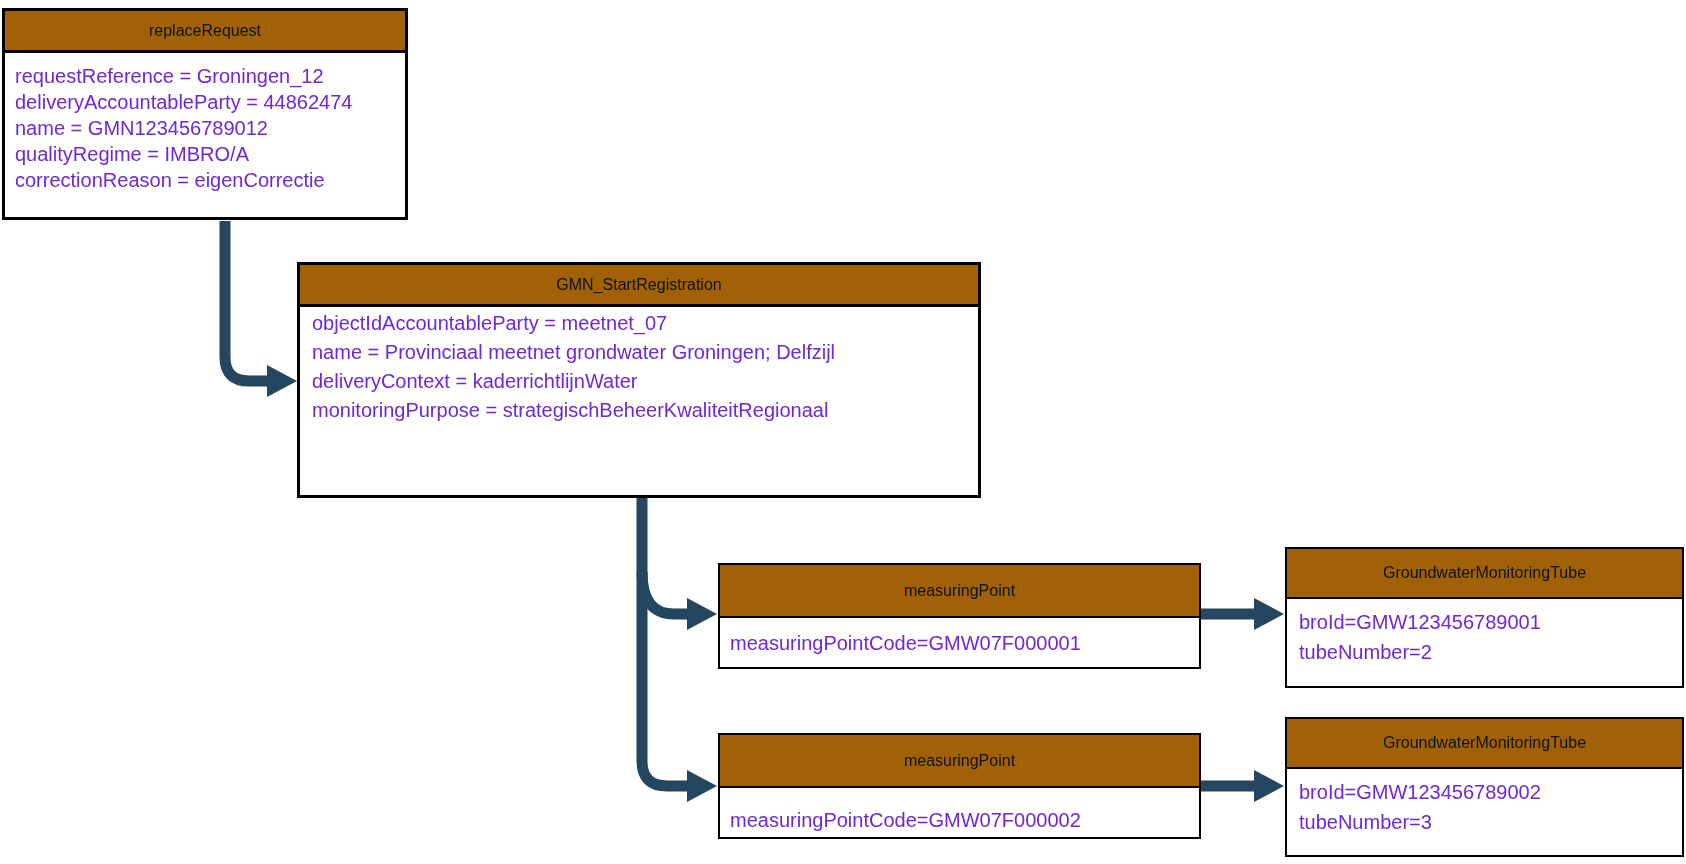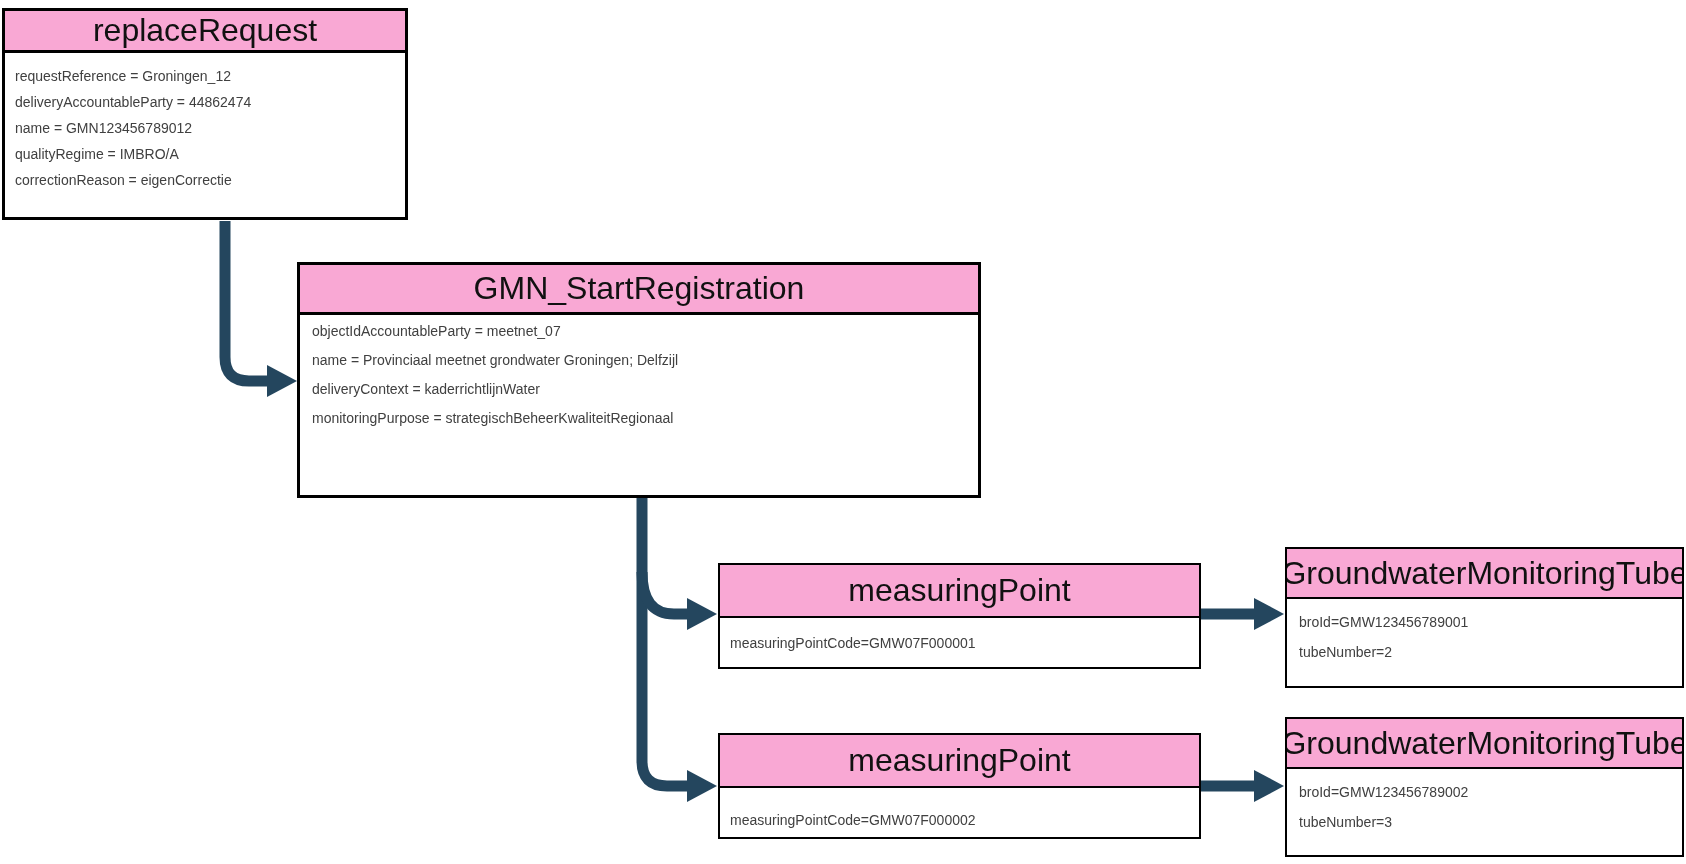--- a/index.html
+++ b/index.html
@@ -28,35 +28,35 @@
   .node {
     position: absolute;
     box-sizing: border-box;
     background: #ffffff;
     border: 3px solid #000000;
     color: #111111;
   }
   .node.thin { border-width: 2px; }
   .node-header {
     box-sizing: border-box;
-    background: #f9a8d4;
+    background: #a16207;
     border-bottom: 3px solid #000000;
     display: flex;
     align-items: center;
     justify-content: center;
-    font-size: 32px;
+    font-size: 16px;
     color: #111111;
     white-space: nowrap;
     overflow: hidden;
   }
   .node.thin .node-header { border-bottom-width: 2px; }
   .node-body {
     box-sizing: border-box;
-    font-size: 14px;
-    color: #404040;
+    font-size: 20px;
+    color: #6d28d9;
     white-space: nowrap;
     overflow: hidden;
   }
   .body-pad-sm { padding: 10px 10px 0 10px; line-height: 26px; }
   .body-pad-lg { padding: 2px 12px 0 12px; line-height: 29px; }
   .body-pad-tube { padding: 8px 12px 0 12px; line-height: 30px; }
   .body-center-y {
     display: flex;
     align-items: center;
     padding: 0 0 0 10px;
@@ -104,21 +104,21 @@
     <div class="node-body body-pad-sm">
       <div>requestReference = Groningen_12</div>
       <div>deliveryAccountableParty = 44862474</div>
       <div>name = GMN123456789012</div>
       <div>qualityRegime = IMBRO/A</div>
       <div>correctionReason = eigenCorrectie</div>
     </div>
   </div>
 
   <div class="node" style="left:297px; top:262px; width:684px; height:236px;">
-    <div class="node-header" style="height:50px;">
+    <div class="node-header" style="height:42px;">
       <span>GMN_StartRegistration</span>
     </div>
     <div class="node-body body-pad-lg">
       <div>objectIdAccountableParty = meetnet_07</div>
       <div>name = Provinciaal meetnet grondwater Groningen; Delfzijl</div>
       <div>deliveryContext = kaderrichtlijnWater</div>
       <div>monitoringPurpose = strategischBeheerKwaliteitRegionaal</div>
     </div>
   </div>
 

